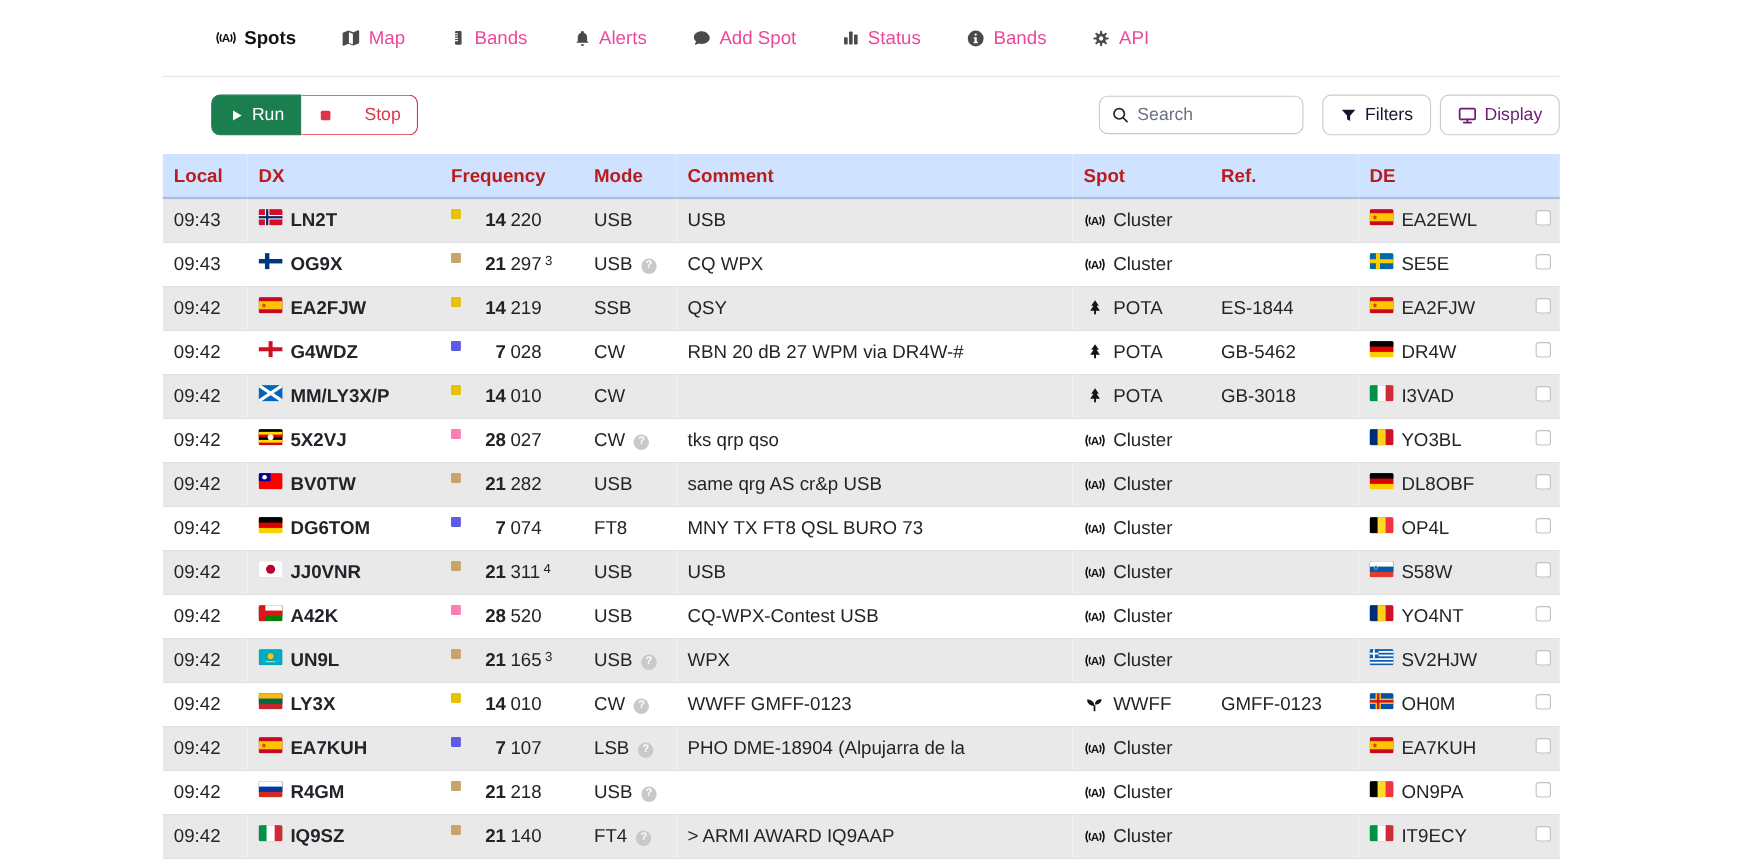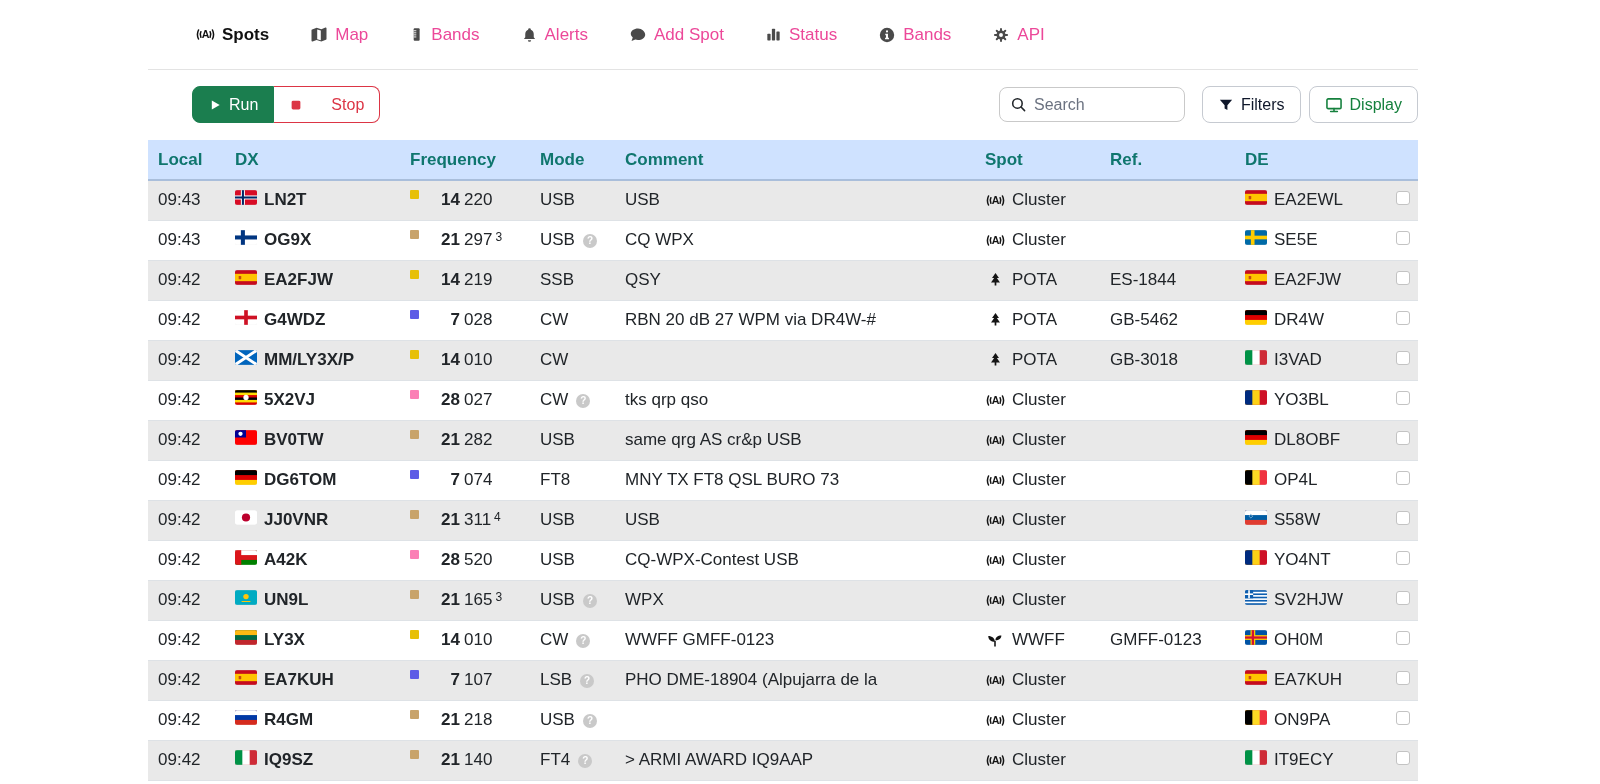--- a/index.html
+++ b/index.html
@@ -33,25 +33,25 @@
   .btn-stop { color:#dc3545; border:1px solid #dc3545; border-left:none;
     border-radius:0 8px 8px 0;gap:28px; }
   .toolbar-right { margin-left:auto; display:flex; align-items:center;padding-left:24px; }
   .search-wrap { position:relative; margin-right:17px; }
   .search-wrap .icon { position:absolute; left:11px; top:9px; color:#212529; }
   .search-input { width:186px; height:35px; border:1px solid #c9c9c9; border-radius:8px;
     padding:0 10px 0 34px; font-size:16px; color:#212529; outline:none;
     font-family:"Liberation Sans", sans-serif; }
   .search-input::placeholder { color:#6b7280; }
   .btn-filters { margin-right:8px; color:#0f172a; }
-  .btn-display { color:#15803d; }
+  .btn-display { color:#701a75; }
 
   
   table { margin-top:17px; border-collapse:collapse; table-layout:fixed; width:1270px; font-size:17px; }
-  thead th { background:#cfe2ff; text-align:left; font-weight:700; color:#0f766e;
+  thead th { background:#cfe2ff; text-align:left; font-weight:700; color:#b91c1c;
     height:40px; padding:0 0 0 10px; border-bottom:2px solid #a9bedb; }
   tbody td { height:40px; padding:0 0 0 10px; border-bottom:1px solid #dee2e6;
     vertical-align:middle; white-space:nowrap; overflow:hidden; }
   tbody tr:nth-child(odd) { background:#e9e9e9; }
   tbody tr:nth-child(even) { background:#ffffff; }
   .col-local{width:77px}.col-dx{width:175px}.col-freq{width:130px}.col-mode{width:85px}
   .col-comment{width:360px}.col-type{width:125px}.col-ref{width:135px}.col-de{width:145px}
   .col-check{width:38px}
 
   .flag { display:inline-flex; width:22px; height:15px; border-radius:2px; overflow:hidden;

